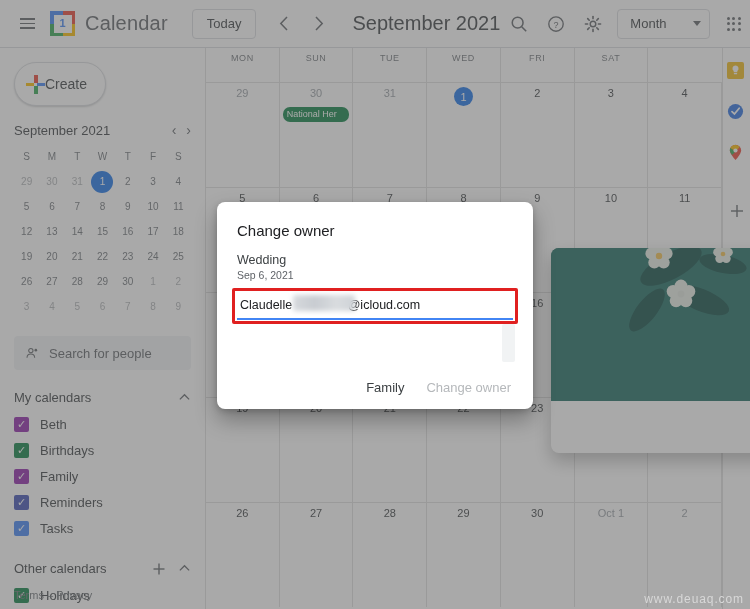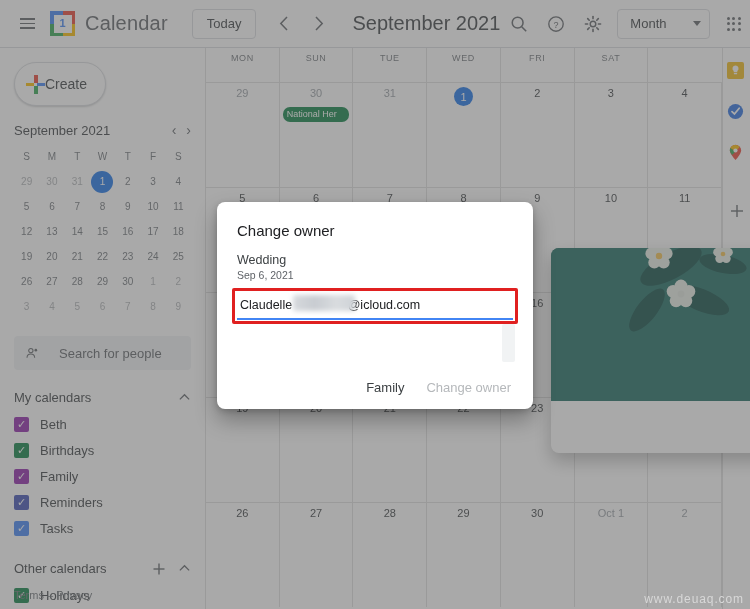--- a/index.html
+++ b/index.html
@@ -110,21 +110,21 @@
   }
   .mini-grid .dow { color: #70757a; font-size: 10px; }
   .mini-grid .dim { color: #b0b3b6; }
   .mini-grid .sel {
     background: #1a73e8; color: #fff; border-radius: 50%;
     width: 22px; height: 22px; margin: 0 auto;
   }
 
   .search-people {
     margin: 18px 14px 0 14px; height: 34px; background: #f1f3f4;
-    border-radius: 4px; display: flex; align-items: center; gap: 19px; padding: 0 11px;
+    border-radius: 4px; display: flex; align-items: center; gap: 9px; padding: 0 11px;
   }
   .search-people span { font-size: 13px; color: #5f6368; }
 
   .section-head {
     margin: 20px 14px 6px 14px; display: flex; align-items: center;
     justify-content: space-between;
   }
   .section-head .st { font-size: 13px; color: #3c4043; font-weight: 500; }
   .section-head .acts { display: flex; align-items: center; gap: 12px; color: #5f6368; }
 

